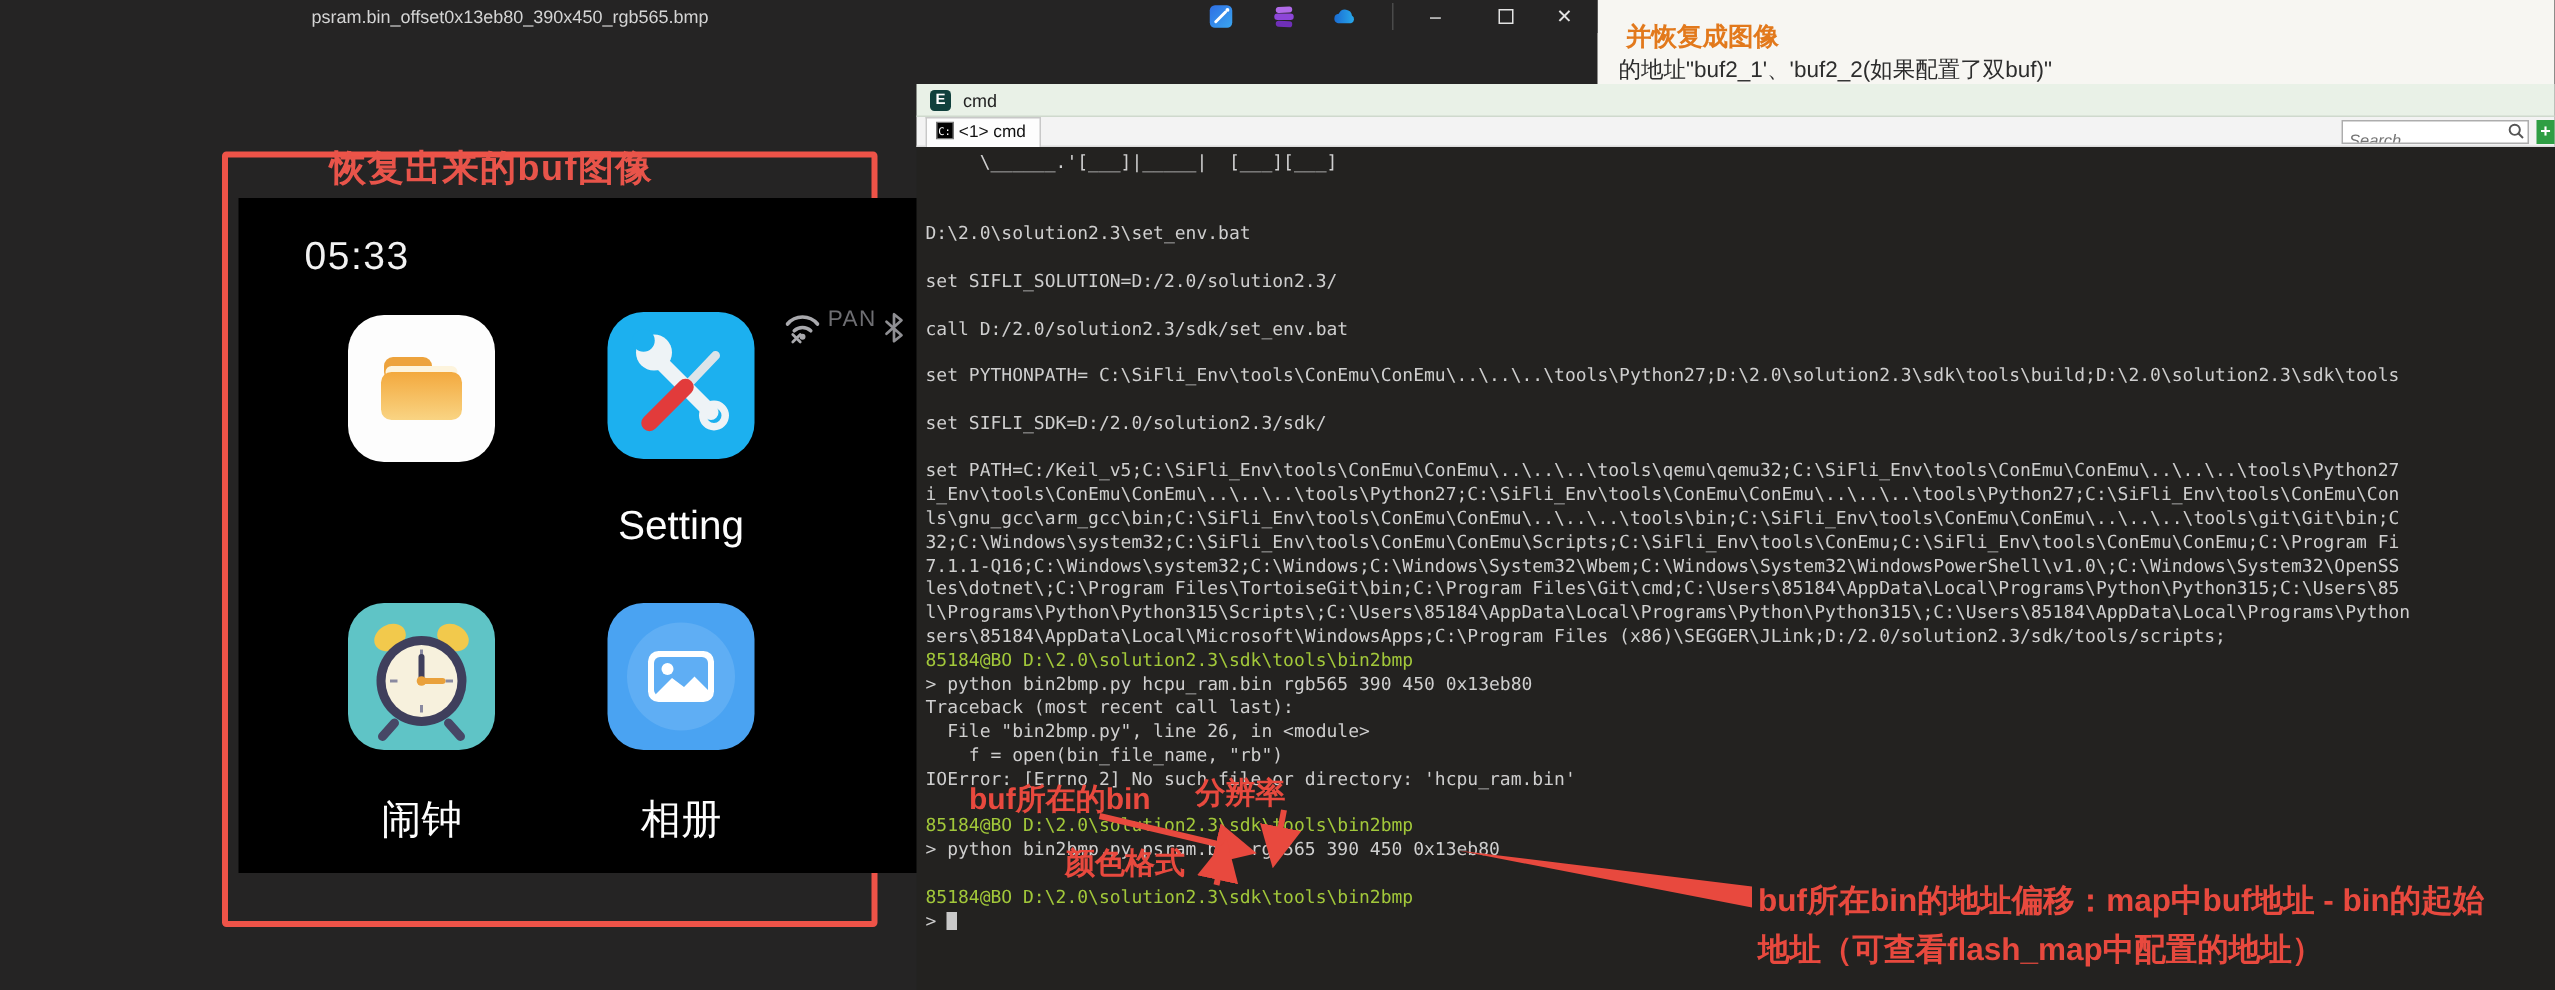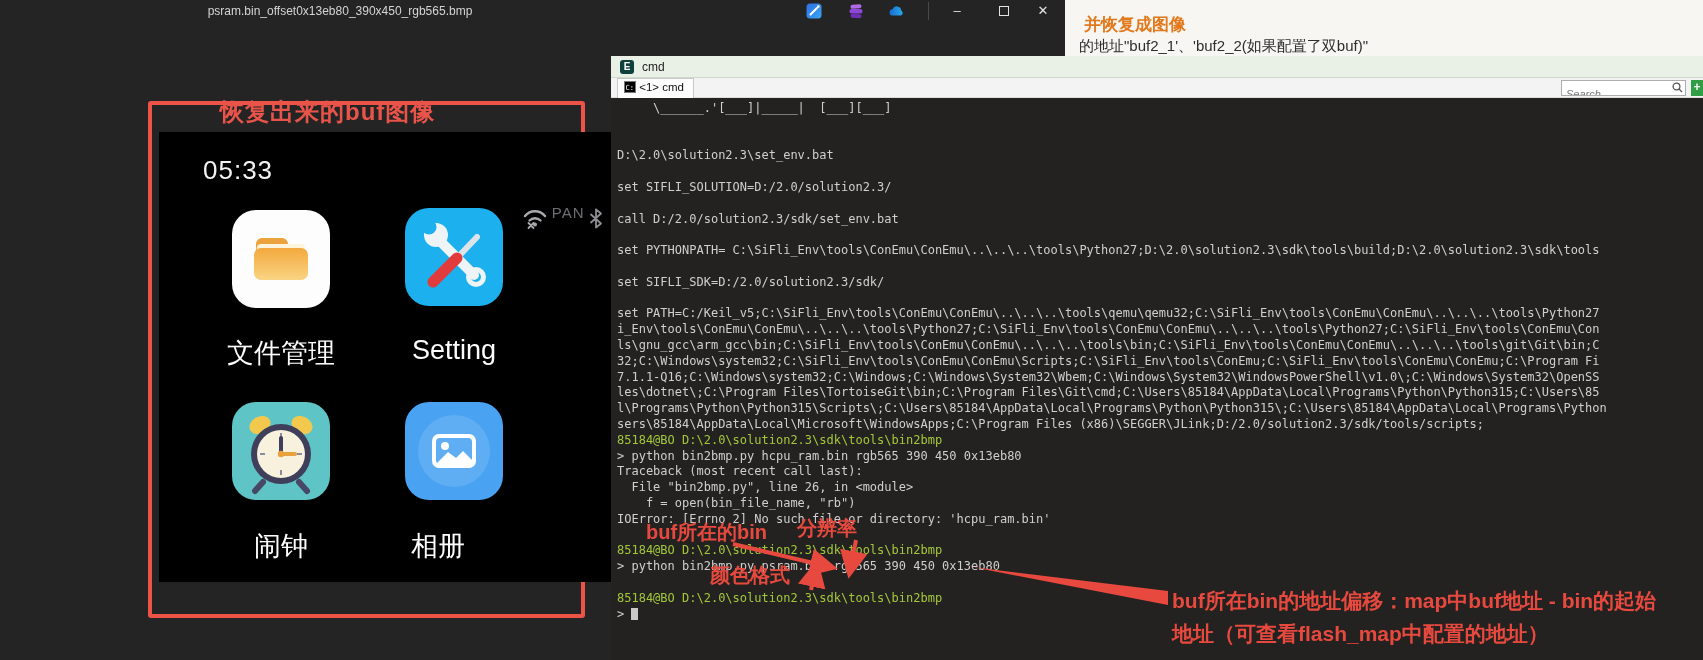--- a/index.html
+++ b/index.html
@@ -25,21 +25,21 @@
   #pan-label { color:#6e6e72; font-size:15px; letter-spacing:1px; position:relative; top:-4px; }
   .app-icon { width:98px; height:98px; border-radius:24px; }
   #icon-files { left:73px; top:78px; background:#fdfdfd; }
   #icon-setting { left:246px; top:76px; background:#1cb0ef; }
   #icon-alarm { left:73px; top:270px; background:#5fc4c6; }
   #icon-album { left:246px; top:270px; background:#4aa3f2; }
   .app-label { width:160px; text-align:center; font-size:27px; color:#fdfdfd; white-space:nowrap; }
   #label-files { left:42px; top:203px; }
   #label-setting { left:215px; top:203px; }
   #label-alarm { left:42px; top:396px; }
-  #label-album { left:199px; top:396px; }
+  #label-album { left:215px; top:396px; }
 
   
   #doc-panel { left:1065px; top:0; width:638px; height:98px; background:#f7f6f2; z-index:1; }
   #doc-line1 { left:19px; top:13px; font-size:17px; font-weight:bold; color:#e2791c; white-space:nowrap; }
   #doc-line2 { left:14px; top:37px; font-size:15px; color:#2d2d2d; white-space:nowrap; }
 
   
   #cmd-window { left:611px; top:56px; width:1092px; height:604px; z-index:4; }
   #cmd-titlebar { left:0; top:0; width:1092px; height:22px; background:#e9f1e7; border-bottom:1px solid #cfd9cd; }
   #cmd-title-icon { left:9px; top:4px; width:14px; height:14px; background:#10403c; border-radius:3px; color:#fff;
@@ -168,21 +168,20 @@
   <div class="abs app-icon" id="icon-album">
     <svg width="98" height="98" viewBox="0 0 98 98">
       <circle cx="49" cy="49" r="36" fill="#5faef4"></circle>
       <rect x="27" y="32" width="44" height="34" rx="7" fill="#fff"></rect>
       <rect x="31" y="36" width="36" height="26" rx="4" fill="#5faef4"></rect>
       <circle cx="40" cy="44" r="4" fill="#fff"></circle>
       <path d="M31,62 L43,50 L51,56 L58,49 L67,58 L67,62 Z" fill="#fff"></path>
     </svg>
   </div>
 
-  <div class="abs app-label" id="label-files">文件管理</div>
   <div class="abs app-label" id="label-setting">Setting</div>
   <div class="abs app-label" id="label-alarm">闹钟</div>
   <div class="abs app-label" id="label-album">相册</div>
 </div>
 
 <div class="abs" id="doc-panel">
   <div class="abs" id="doc-line1">并恢复成图像</div>
   <div class="abs" id="doc-line2">的地址"buf2_1'、'buf2_2(如果配置了双buf)"</div>
 </div>
 

